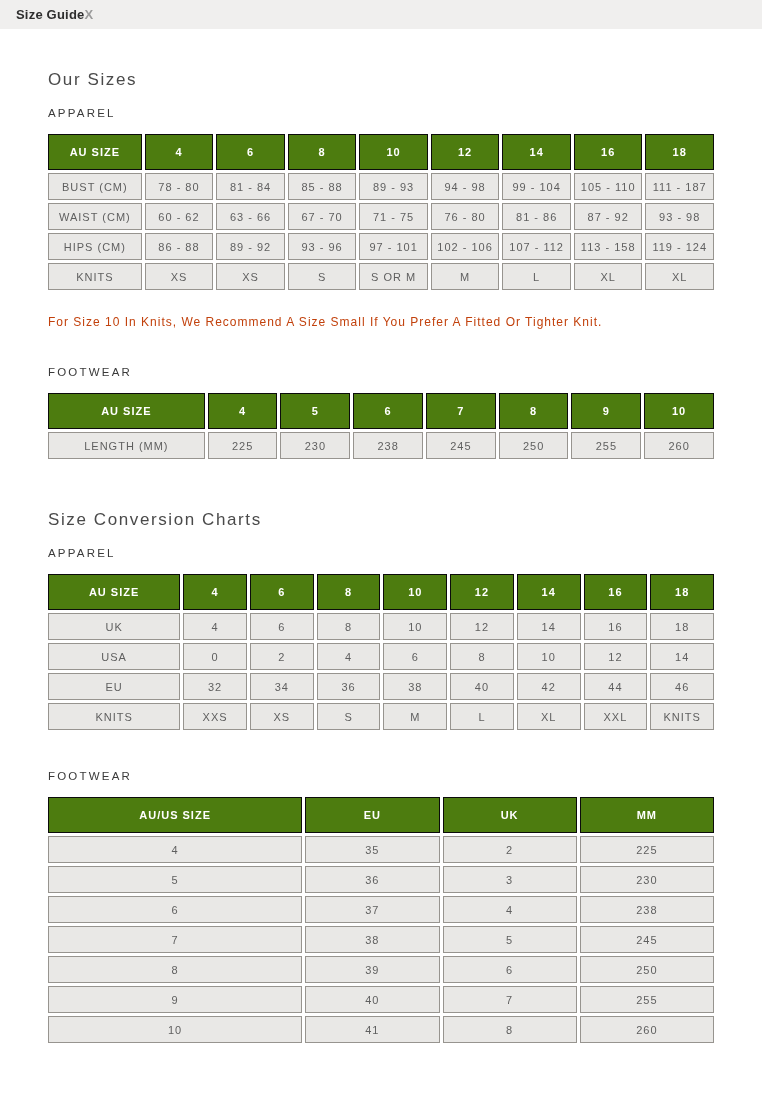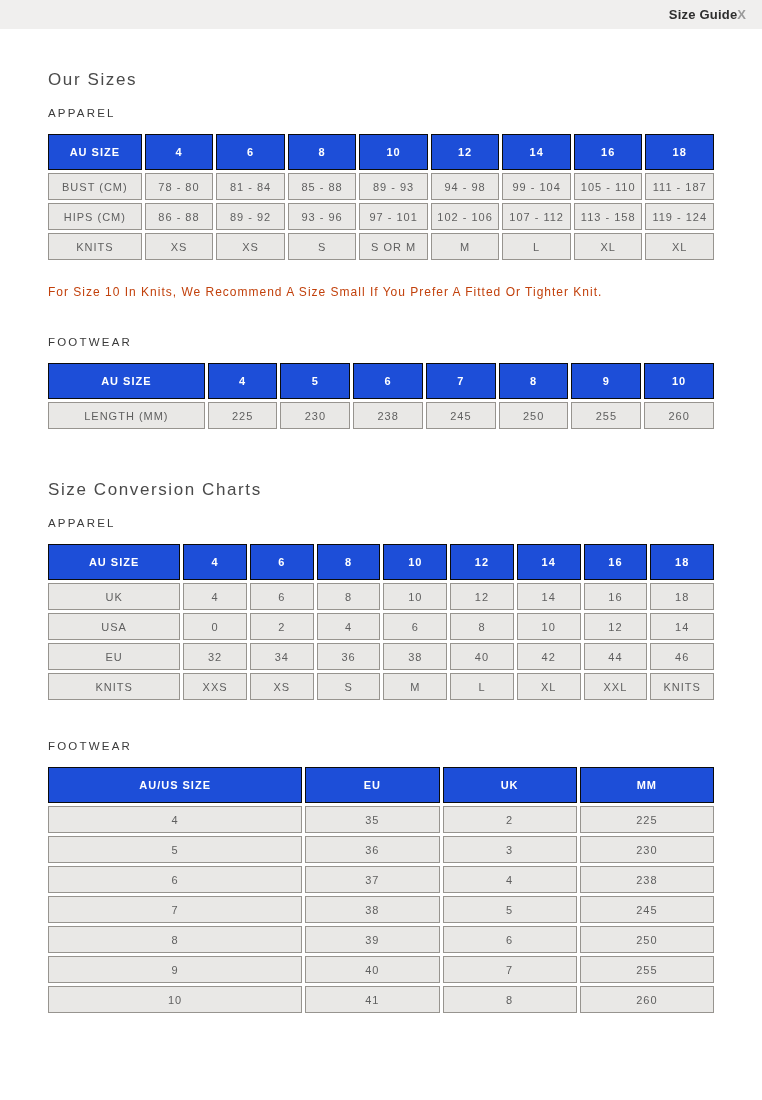--- a/index.html
+++ b/index.html
@@ -8,21 +8,21 @@
     width: 762px;
     min-height: 1100px;
     font-family: "Liberation Sans", sans-serif;
     color: #444;
   }
   .topbar {
     height: 29px;
     background: #f0efee;
     display: flex;
     align-items: center;
-    justify-content: flex-end;
+    justify-content: flex-start;
     padding: 0 16px;
   }
   .topbar .title {
     font-size: 13px;
     font-weight: bold;
     color: #2e2e2e;
     letter-spacing: 0.2px;
   }
   .topbar .close {
     font-size: 13px;
@@ -49,21 +49,21 @@
   }
   h2.section + h3.sub { margin-top: 17px; }
   table.size-table {
     border-collapse: separate;
     border-spacing: 3px;
     table-layout: fixed;
     width: calc(100% + 6px);
     margin: 12px -3px 0;
   }
   table.size-table th {
-    background: #1d4ed8;
+    background: #4d7c0f;
     color: #ffffff;
     font-size: 11px;
     font-weight: bold;
     letter-spacing: 1px;
     height: 36px;
     text-align: center;
     border: 1px solid #0b0b0b;
   }
   table.size-table td {
     background: #e9e8e6;
@@ -125,20 +125,31 @@
             <td>78 - 80</td>
             <td>81 - 84</td>
             <td>85 - 88</td>
             <td>89 - 93</td>
             <td>94 - 98</td>
             <td>99 - 104</td>
             <td>105 - 110</td>
             <td>111 - 187</td>
           </tr>
           <tr>
+            <td>WAIST (CM)</td>
+            <td>60 - 62</td>
+            <td>63 - 66</td>
+            <td>67 - 70</td>
+            <td>71 - 75</td>
+            <td>76 - 80</td>
+            <td>81 - 86</td>
+            <td>87 - 92</td>
+            <td>93 - 98</td>
+          </tr>
+          <tr>
             <td>HIPS (CM)</td>
             <td>86 - 88</td>
             <td>89 - 92</td>
             <td>93 - 96</td>
             <td>97 - 101</td>
             <td>102 - 106</td>
             <td>107 - 112</td>
             <td>113 - 158</td>
             <td>119 - 124</td>
           </tr>

